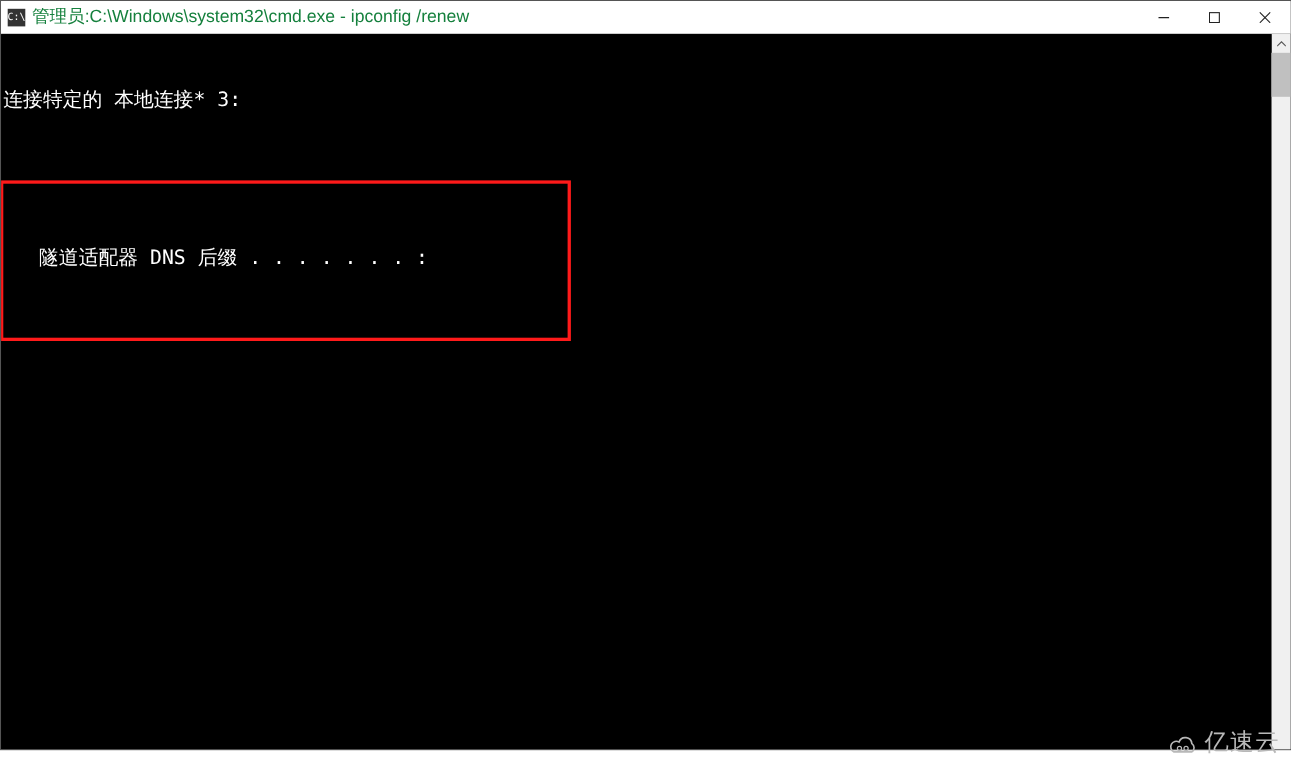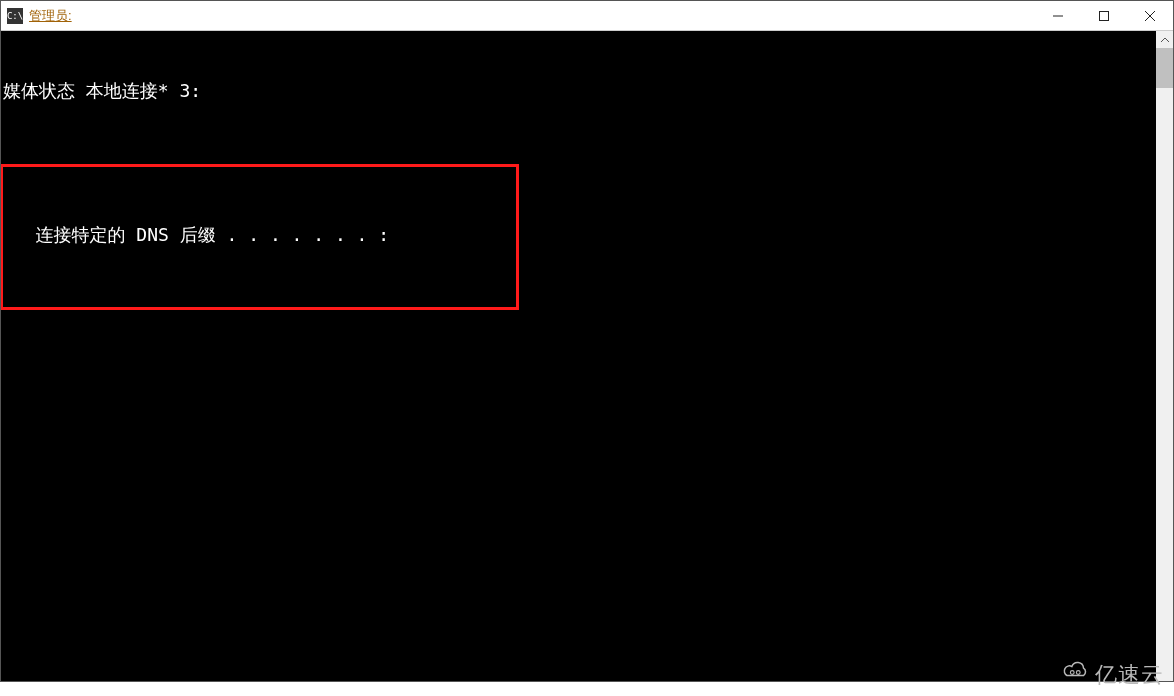--- a/index.html
+++ b/index.html
@@ -32,24 +32,23 @@
       background: #333;
       margin-right: 6px;
       display: flex;
       align-items: center;
       justify-content: center;
       color: #fff;
       font-size: 9px;
       font-family: monospace;
     }
     .titlebar-text {
-      font-size: 13px;
-      color: #a16207;
+      font-size: 16px;
+      color: #15803d;
       flex: 0 0 auto;
-      text-decoration: underline;
     }
     .titlebar-spacer {
       flex: 1 1 auto;
     }
     .win-controls {
       display: flex;
       height: 100%;
     }
     .win-btn {
       width: 46px;
@@ -114,39 +113,40 @@
       top: 133px;
       width: 519px;
       height: 146px;
       pointer-events: none;
     }
     .watermark {
       position: absolute;
       right: 10px;
       bottom: 6px;
       display: flex;
-      align-items: flex-start;
+      align-items: flex-end;
       gap: 4px;
       color: #b8b8b8;
       font-size: 22px;
       font-weight: 500;
       letter-spacing: 1px;
     }
     .watermark-icon {
       width: 30px; height: 22px;
     }
     .line { display:block; height:24px; }
   </style>
 </head>
 <body>
 
 <div class="window">
   <div class="titlebar">
     <div class="titlebar-icon">C:\</div>
     <span class="titlebar-text">管理员: </span>
+    <span class="titlebar-text">C:\Windows\system32\cmd.exe - ipconfig  /renew</span>
     <div class="titlebar-spacer"></div>
     <div class="win-controls">
       <div class="win-btn">
         <svg width="10" height="10">
             <line x1="0" y1="5" x2="10" y2="5" stroke-width="1"></line>
           </svg>
       </div>
       <div class="win-btn">
         <svg width="10" height="10">
             <rect x="0.5" y="0.5" width="9" height="9" fill="none" stroke-width="1"></rect>
@@ -155,23 +155,23 @@
       <div class="win-btn">
         <svg width="10" height="10">
             <line x1="0" y1="0" x2="10" y2="10" stroke-width="1"></line>
             <line x1="10" y1="0" x2="0" y2="10" stroke-width="1"></line>
           </svg>
       </div>
     </div>
   </div>
   <div class="client-area">
     <div class="terminal">
-      <span class="line">媒体状态 本地连接* 3:</span>
+      <span class="line">连接特定的 本地连接* 3:</span>
       <span class="line"></span>
-      <span class="line">   连接特定的 DNS 后缀 . . . . . . . :</span>
+      <span class="line">   隧道适配器 DNS 后缀 . . . . . . . :</span>
       <span class="line"></span>
       <span class="line"></span>
       <span class="line"></span>
       
       <div class="highlight-box"></div>
     </div>
     <div class="scrollbar">
       <div class="scroll-btn">
         <svg width="8" height="8">
             <polyline points="0,6 4,2 8,6" fill="none" stroke="#555" stroke-width="1"></polyline>

